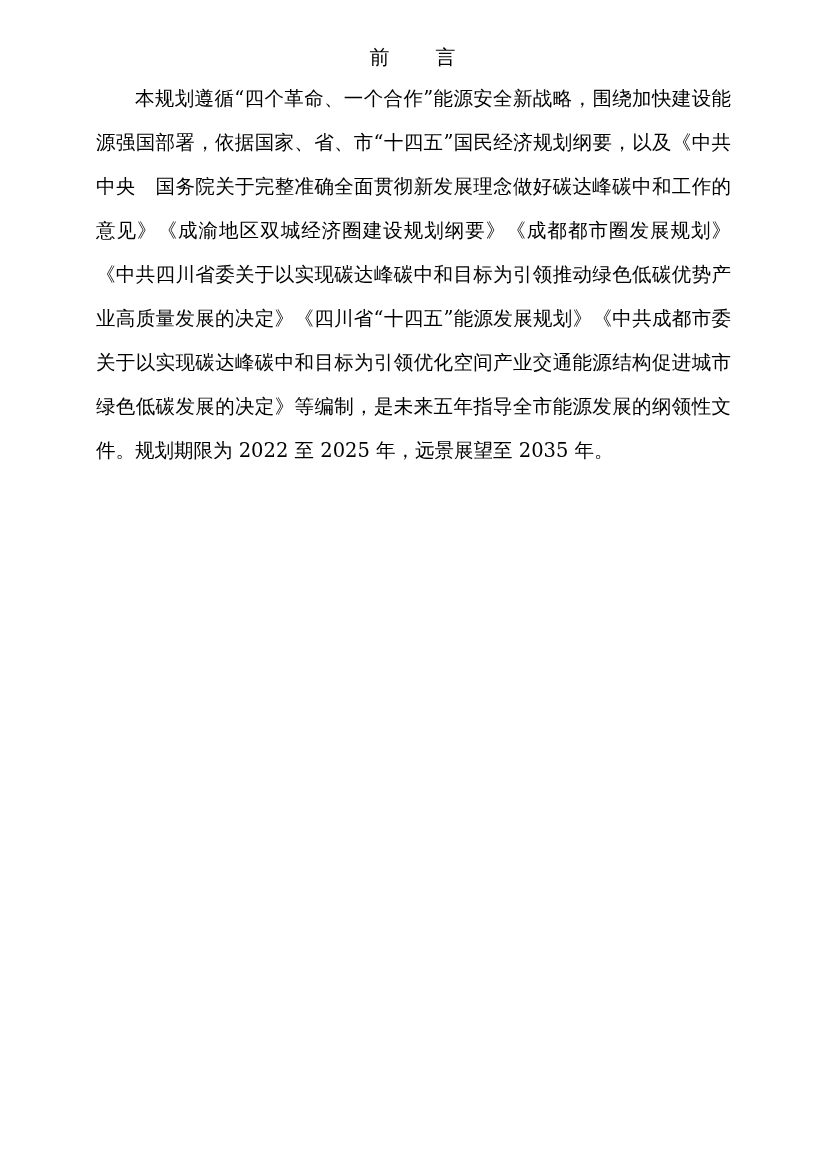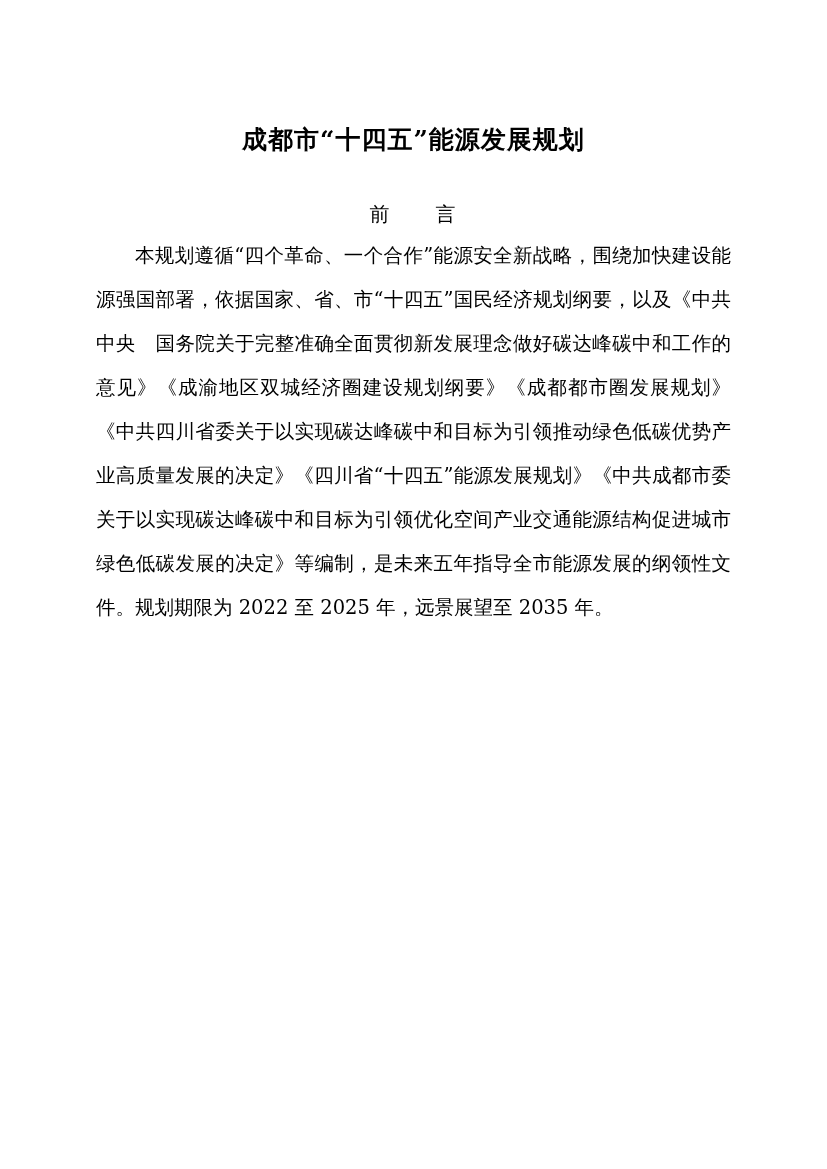--- a/index.html
+++ b/index.html
@@ -50,20 +50,19 @@
   }
   .para + .para {
     margin-top: 2px;
   }
 </style>
 </head>
 <body>
 
 <div class="page">
 
-  <h1 class="doc-title">成都市“十四五”能源发展规划</h1>
 
   <h2 class="section-heading">前　　言</h2>
 
 
   <p class="para">本规划遵循“四个革命、一个合作”能源安全新战略，围绕加快建设能源强国部署，依据国家、省、市“十四五”国民经济规划纲要，以及《中共中央　国务院关于完整准确全面贯彻新发展理念做好碳达峰碳中和工作的意见》《成渝地区双城经济圈建设规划纲要》《成都都市圈发展规划》《中共四川省委关于以实现碳达峰碳中和目标为引领推动绿色低碳优势产业高质量发展的决定》《四川省“十四五”能源发展规划》《中共成都市委关于以实现碳达峰碳中和目标为引领优化空间产业交通能源结构促进城市绿色低碳发展的决定》等编制，是未来五年指导全市能源发展的纲领性文件。规划期限为 2022 至 2025 年，远景展望至 2035 年。</p>
 
 </div>
 
 </body></html>

